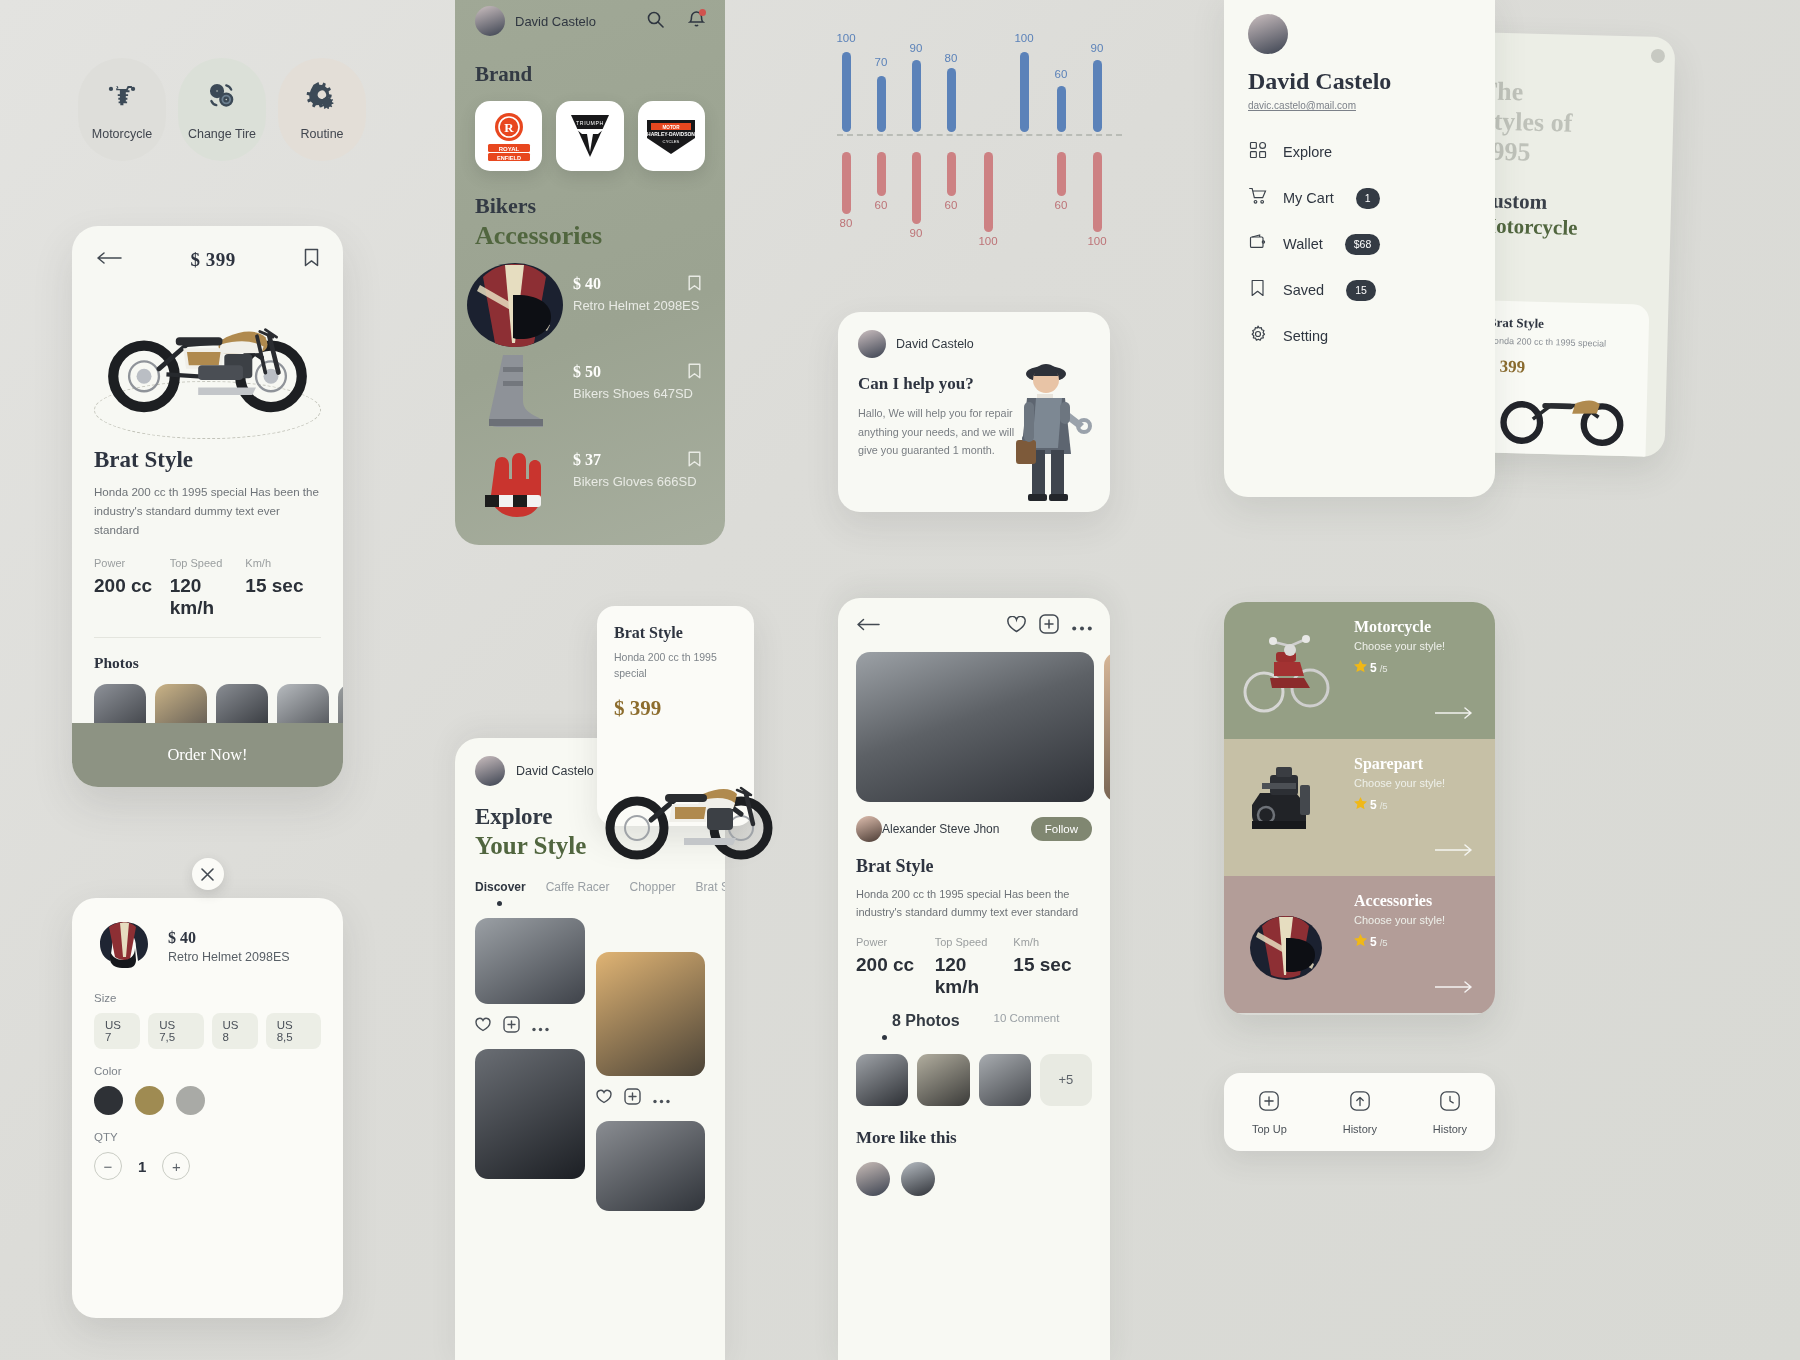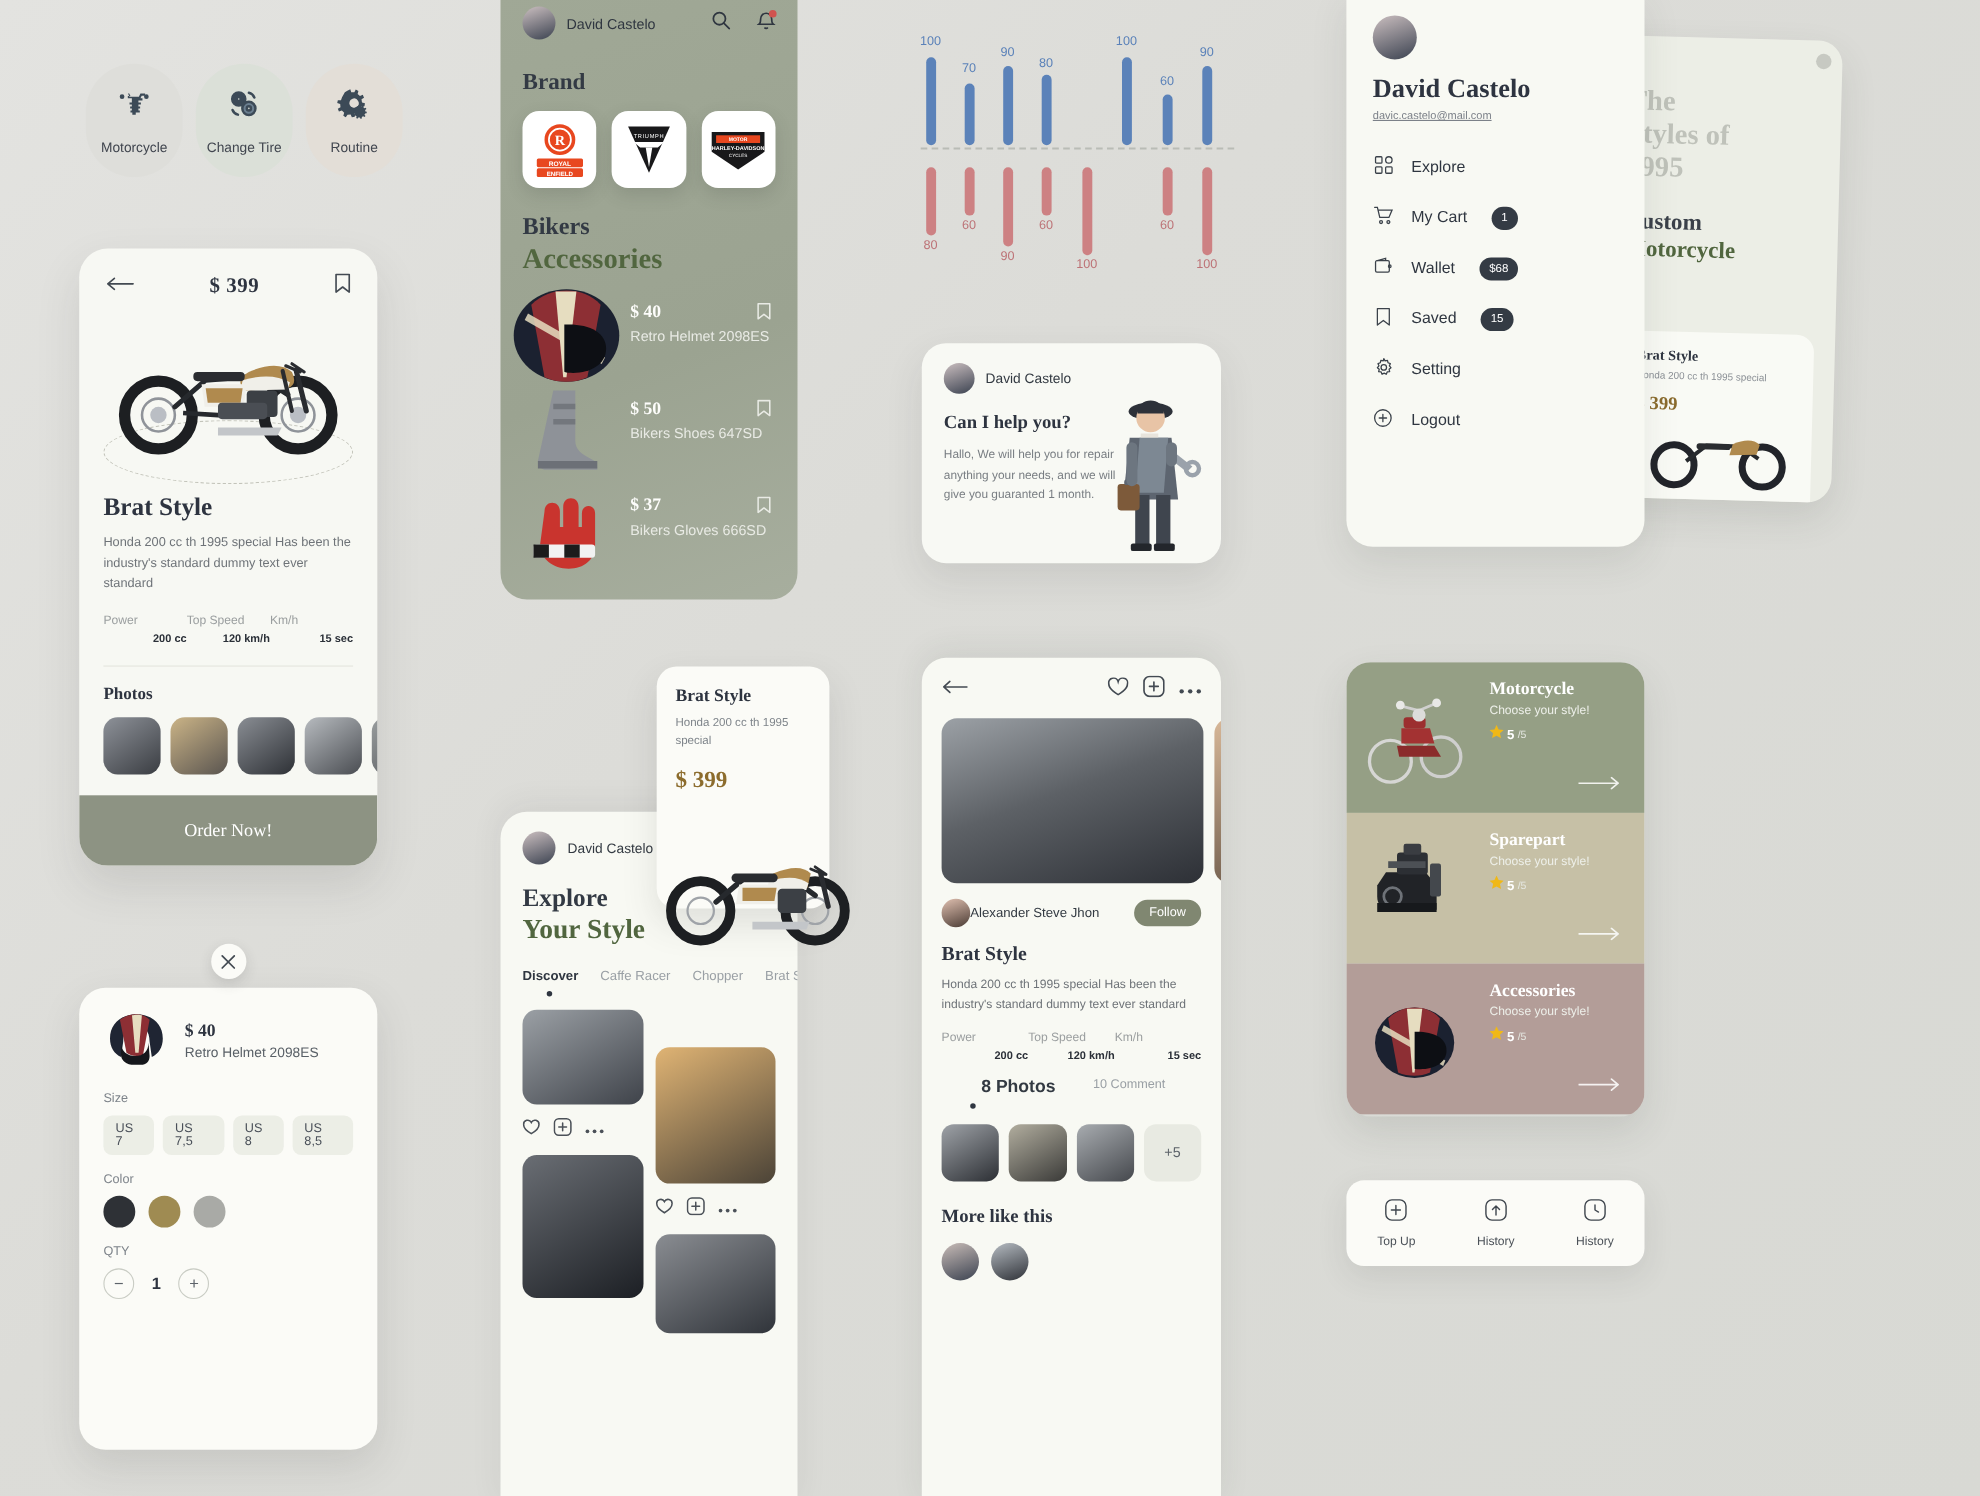--- a/index.html
+++ b/index.html
@@ -35,21 +35,21 @@
   #pc-ellipse {
     position: absolute; left: 22px; right: 22px; bottom: 8px; height: 58px;
     border: 1.5px dashed #c3c4ba; border-radius: 50%;
   }
   #pc-body { padding: 0 22px; }
   #pc-title { font-size: 23px; margin-bottom: 10px; }
   #pc-desc { font-size: 11.6px; line-height: 1.62; color: #6e7378; margin-bottom: 18px; }
   .spec-row { display: flex; gap: 0; padding-bottom: 18px; border-bottom: 1px solid #e4e5de; }
   .spec { flex: 1; }
   .spec .k { font-size: 11px; color: #9a9e9f; margin-bottom: 6px; }
-  .spec .v { font-size: 10px; font-weight: bold; color: #2b3038; text-align: right; }
+  .spec .v { font-size: 19px; font-weight: bold; color: #2b3038; }
   #pc-photos-h { font-size: 15.5px; margin: 16px 0 12px; }
   #pc-thumbs { display: flex; gap: 9px; }
   .thumb { width: 52px; height: 52px; border-radius: 13px; flex-shrink: 0; overflow: hidden; }
   #pc-order {
     position: absolute; left: 0; bottom: 0; width: 100%; height: 64px;
     background: #8d9383; color: #fff;
     display: flex; align-items: center; justify-content: center;
     font-family: "Liberation Serif", serif; font-size: 16.5px;
   }
 
@@ -625,27 +625,20 @@
     <span class="lbl">Saved</span>
     <span class="badge">15</span>
   </div>
   <div class="menu-item">
     <span><svg viewBox="0 0 24 24" fill="none" stroke="#3b424a" stroke-width="1.4">
           <circle cx="12" cy="12" r="3"></circle>
           <path d="M12 2.5l1.4 2.3 2.6-.5.6 2.6 2.5 1-1 2.4 1.7 2-2 1.8.6 2.6-2.7.3-1 2.5-2.3-1.3-2.3 1.3-1-2.5-2.7-.3.6-2.6-2-1.8 1.7-2-1-2.4 2.5-1 .6-2.6 2.6.5z" stroke-linejoin="round"></path>
         </svg></span>
     <span class="lbl">Setting</span>
   </div>
-  <div class="menu-item">
-    <span><svg viewBox="0 0 24 24" fill="none" stroke="#3b424a" stroke-width="1.4" stroke-linecap="round">
-          <circle cx="11" cy="12" r="9"></circle>
-          <path d="M11 8v8M15 12H7"></path>
-        </svg></span>
-    <span class="lbl">Logout</span>
-  </div>
 </div>
 
 <div id="mini-card">
   <div id="mc-t">Brat Style</div>
   <div id="mc-d">Honda 200 cc th 1995 special</div>
   <div id="mc-p">$ 399</div>
   <div id="mc-bike">
     <svg viewBox="0 0 200 110" width="200" height="110">
       <circle cx="48" cy="74" r="27" fill="none" stroke="#1d1f22" stroke-width="9"></circle>
       <circle cx="48" cy="74" r="12" fill="none" stroke="#9fa3a8" stroke-width="2"></circle>

